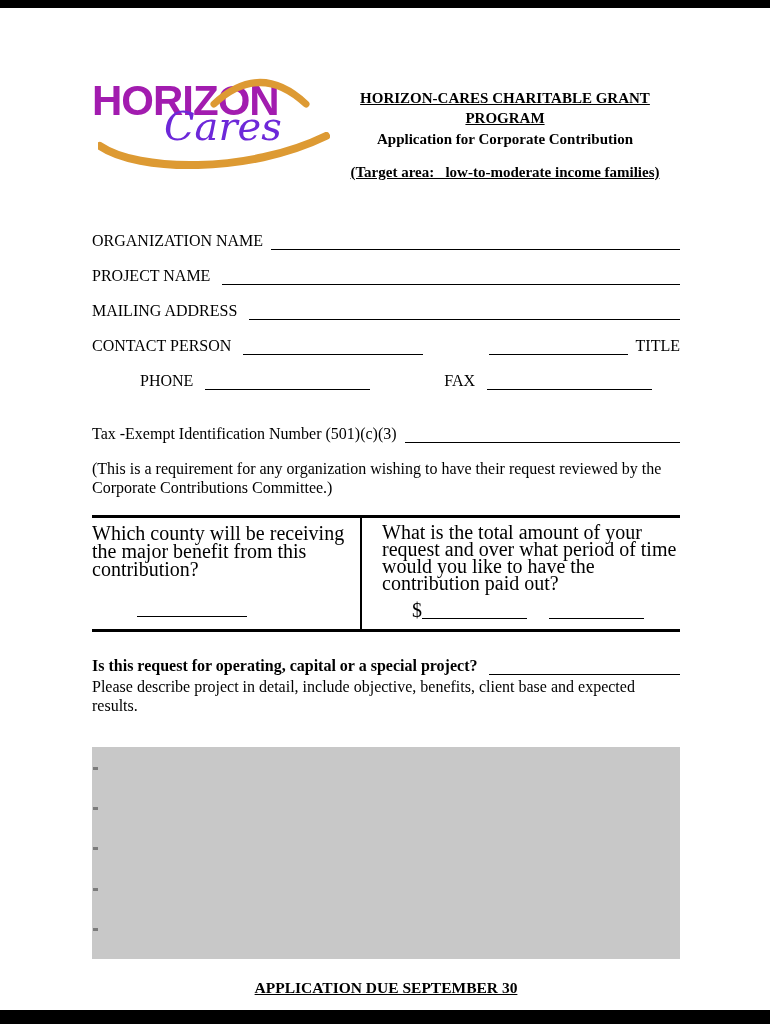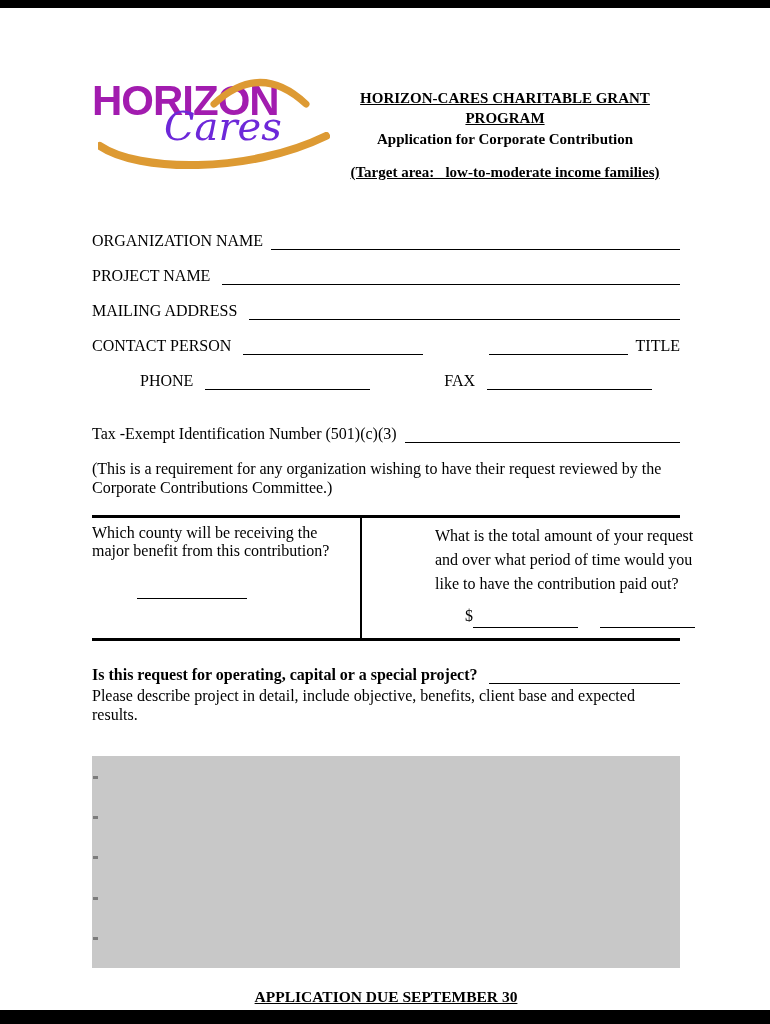--- a/index.html
+++ b/index.html
@@ -50,24 +50,24 @@
   .phone-line { padding-left:48px; margin-top:5px; }
 
   
   .tax-section { margin-top:34px; font-size:16px; }
   .tax-note { margin-top:4px; line-height:19px; }
 
   
   .qa-table {
     margin-top:18px;
     border-top:3px solid #000; border-bottom:3px solid #000;
-    display:flex; min-height:96px; font-size:16px;gap:43px;
+    display:flex; min-height:96px; font-size:20px;
   }
   .qa-left { flex:0 0 270px; border-right:2px solid #000; padding:6px 10px 10px 0; line-height:18px; }
-  .qa-right { flex:1; padding:6px 0 10px 30px; line-height:24px; }
+  .qa-right { flex:1; padding:6px 0 10px 20px; line-height:17px; }
   .county-blank-row { margin:20px 0 0 45px; }
   .county-blank { width:110px; }
   .money-row { display:flex; align-items:flex-end; margin-top:8px; padding-left:30px; }
   .money-blank1 { width:105px; } .money-blank2 { width:95px; }
 
   
   .request-section { margin-top:24px; font-size:16px; }
   .describe-line { margin-top:2px; line-height:19px; }
 
   

